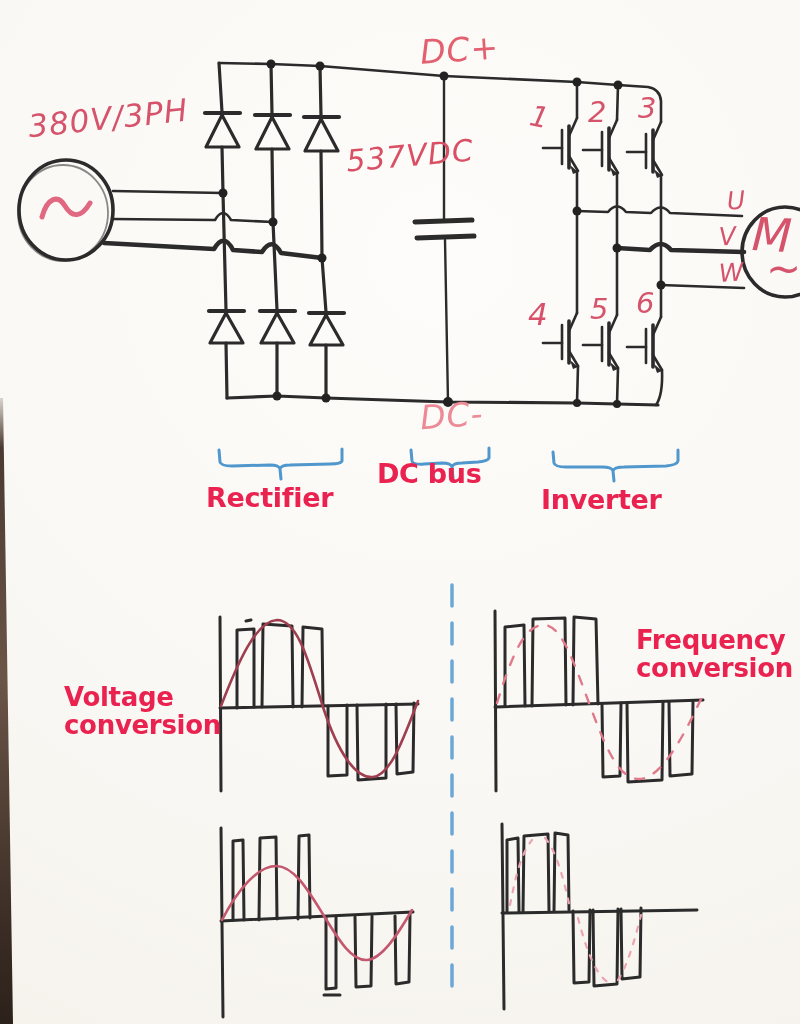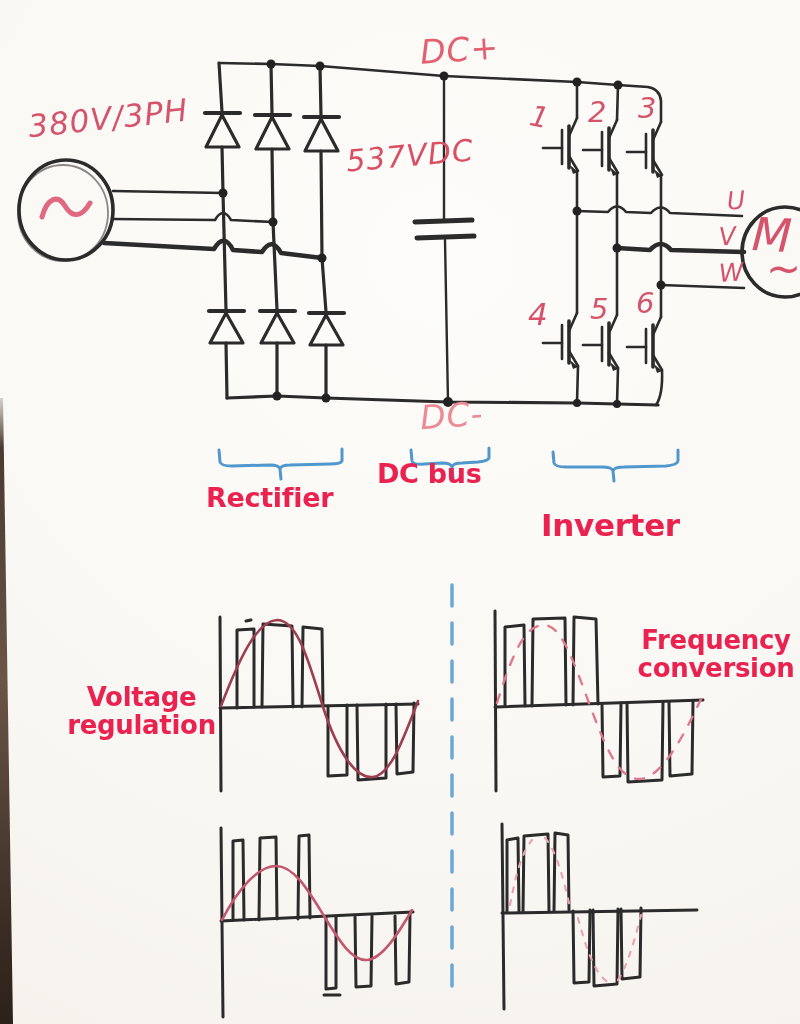--- a/index.html
+++ b/index.html
@@ -21,21 +21,20 @@
   .hand{
     color:#d5536b;
     font-style:italic;
     letter-spacing:1px;
   }
   .print{
     color:#ea2250;
     font-weight:bold;
     letter-spacing:-0.3px;
     line-height:1.08;
-    text-align:center;
   }
   .ctr{text-align:left;}
 </style>
 </head>
 <body>
 
 <div class="canvas">
 
   <div class="edge-strip"></div>
 
@@ -244,18 +243,18 @@
 
   <div class="lbl hand" style="left:530px;top:100px;font-size:29px;transform:rotate(12deg);">1</div>
   <div class="lbl hand" style="left:588px;top:95px;font-size:29px;">2</div>
   <div class="lbl hand" style="left:638px;top:91px;font-size:29px;">3</div>
   <div class="lbl hand" style="left:528px;top:296px;font-size:31px;color:#d8506a;">4</div>
   <div class="lbl hand" style="left:590px;top:292px;font-size:29px;">5</div>
   <div class="lbl hand" style="left:636px;top:286px;font-size:29px;">6</div>
 
   <div class="lbl print ctr" style="left:206px;top:483px;width:150px;font-size:27px;">Rectifier</div>
   <div class="lbl print ctr" style="left:377px;top:459px;width:150px;font-size:27px;">DC bus</div>
-  <div class="lbl print ctr" style="left:541px;top:509px;width:150px;font-size:31px;">Inverter</div>
-
-  <div class="lbl print" style="left:64px;top:683px;width:155px;font-size:26px;">Voltage regulation</div>
+  <div class="lbl print ctr" style="left:541px;top:485px;width:150px;font-size:27px;">Inverter</div>
+
+  <div class="lbl print" style="left:64px;top:683px;width:155px;font-size:26px;">Voltage conversion</div>
   <div class="lbl print" style="left:636px;top:626px;width:160px;font-size:26px;">Frequency conversion</div>
 
 </div>
 
 </body></html>

